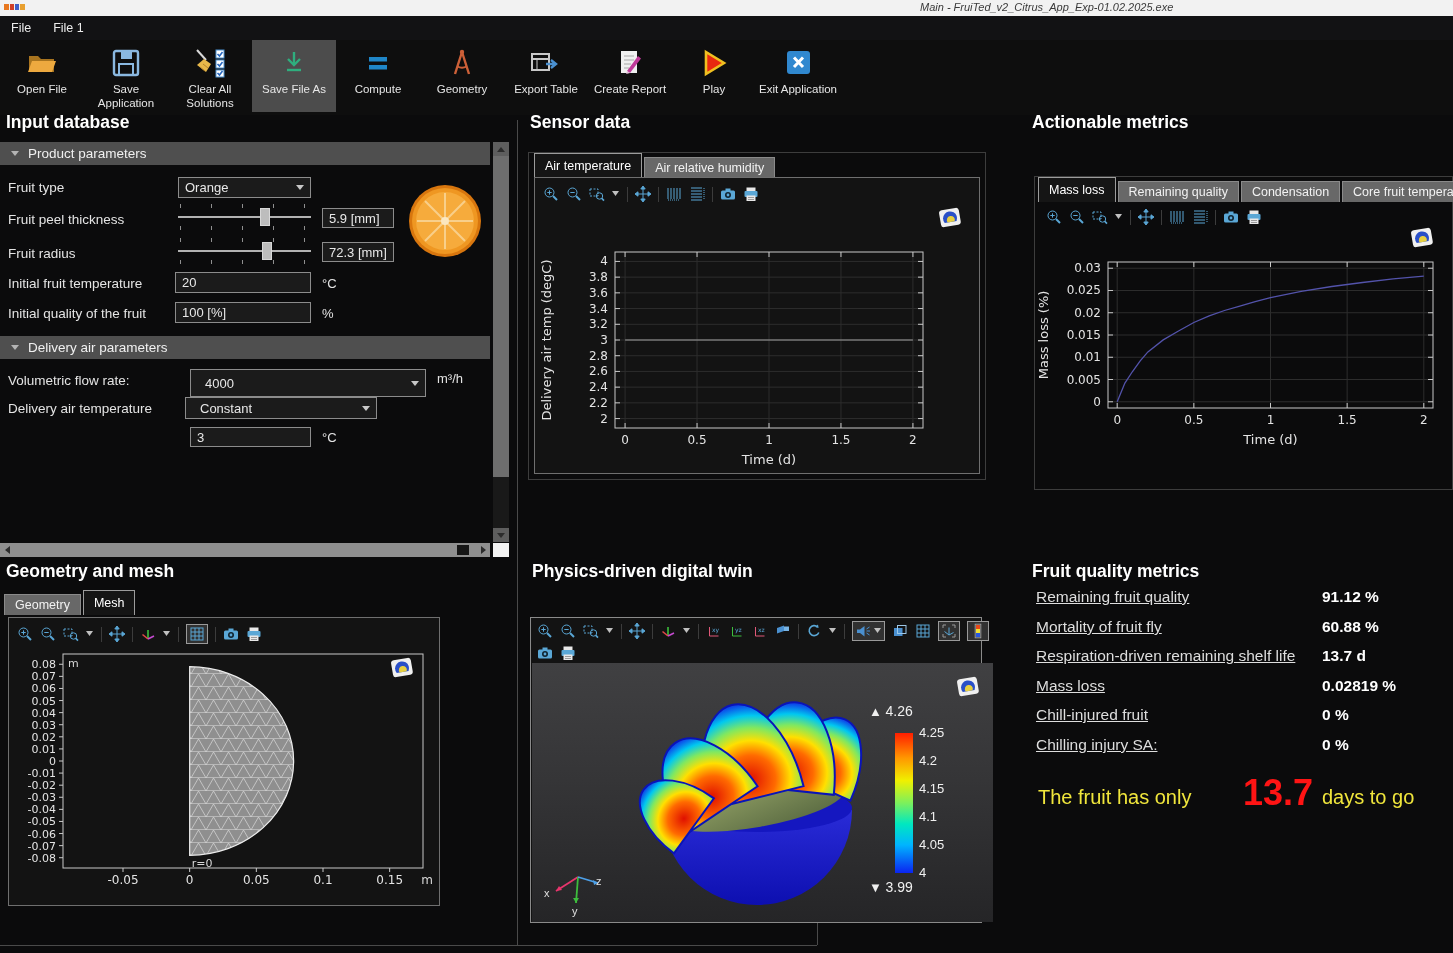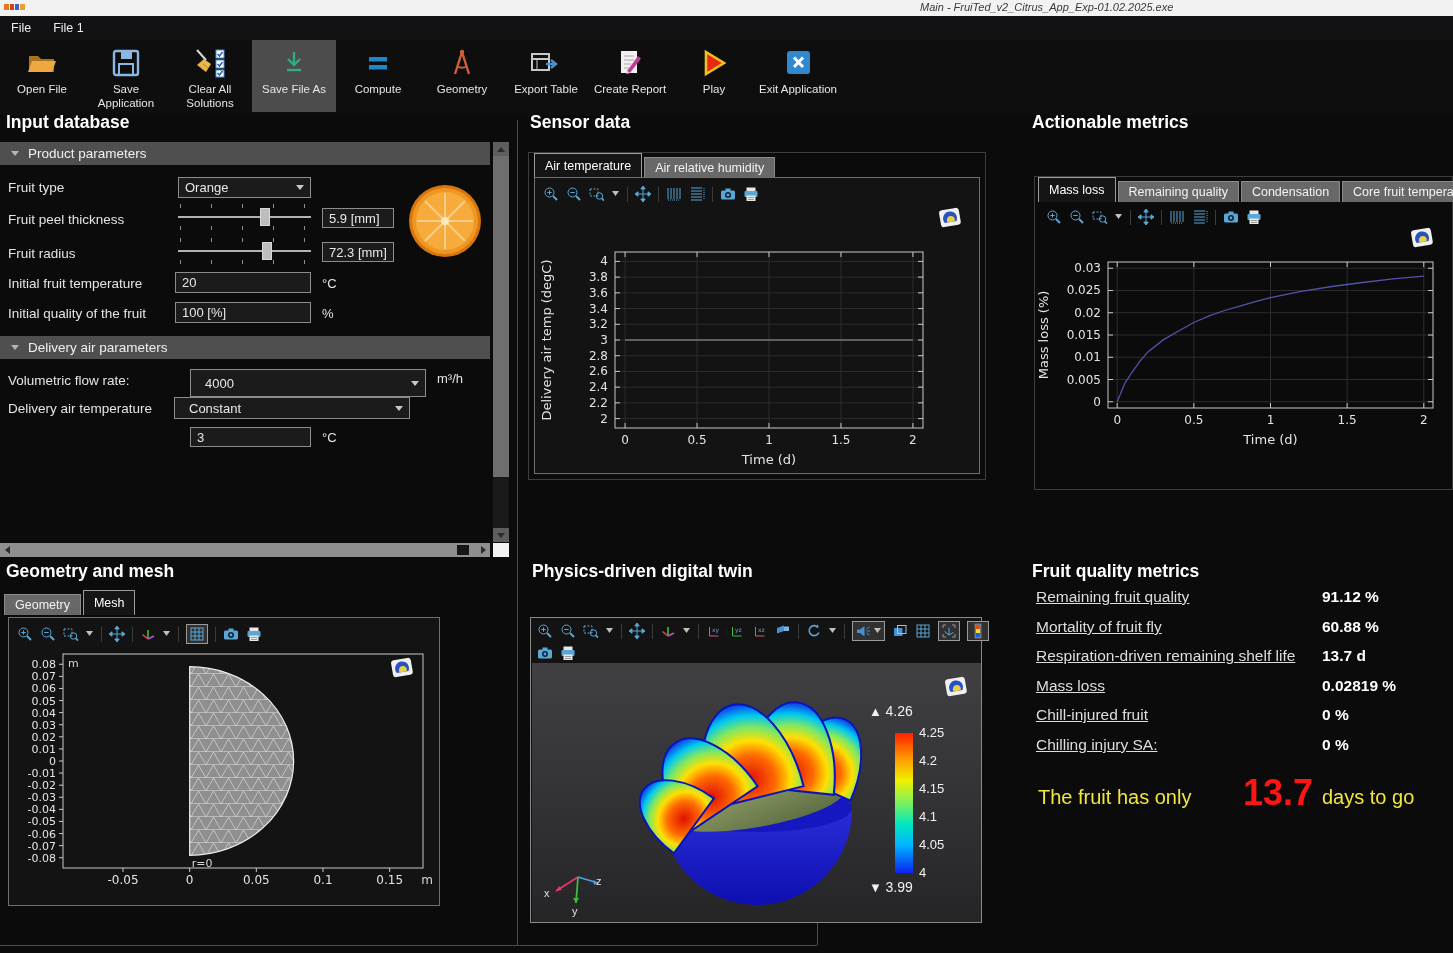--- a/index.html
+++ b/index.html
@@ -66,21 +66,21 @@
   
   .fqrow-label{position:absolute;font-size:15.5px;color:#dedede;white-space:nowrap;text-decoration:underline;}
   .fqrow-value{position:absolute;font-size:15.5px;font-weight:bold;color:#ffffff;white-space:nowrap;}
   .msg-y{position:absolute;font-size:20px;color:#f0e63c;white-space:nowrap;}
   .msg-r{position:absolute;font-size:36px;font-weight:bold;color:#ff1414;white-space:nowrap;}
   
   #colorbar{position:absolute;width:18px;height:140px;
     background:linear-gradient(to top,#0b24f0 0%,#00b4ff 20%,#00e8c0 35%,#7cf05c 50%,#f0f000 66%,#ff9800 82%,#ff1e00 100%);}
   .cbtick{position:absolute;font-size:13px;color:#f0f0f0;}
   .cbmarker{position:absolute;font-size:13px;color:#f0f0f0;white-space:nowrap;}
-  .dtview{position:absolute;background:linear-gradient(to bottom,#404042 0%,#353537 45%,#252527 100%);}
+  .dtview{position:absolute;background:linear-gradient(to bottom,#404042 0%,#353537 45%,#252527 100%);padding-left:12px;}
   .divider{position:absolute;background:#4a4a4a;}
   .triadlbl{position:absolute;font-size:11px;color:#e0e0e0;}
 </style>
 </head>
 <body>
 
 <svg style="position:absolute;width:0;height:0" aria-hidden="true">
 <defs>
   <pattern id="meshpat" patternUnits="userSpaceOnUse" width="15" height="13">
     <rect width="15" height="13" fill="#8f8f8f"></rect>
@@ -381,21 +381,21 @@
   </div>
 
   <span class="flabel" style="left:8px;top:233px">Volumetric flow rate:</span>
   <div class="inp sel" style="left:190px;top:229px;width:236px;height:28px">
     <span style="padding-left:8px">4000</span>
     <span class="caret"></span>
   </div>
   <span class="unit" style="left:437px;top:231px">m³/h</span>
 
   <span class="flabel" style="left:8px;top:261px">Delivery air temperature</span>
-  <div class="inp sel" style="left:174px;top:257px;width:236px;height:22px">
+  <div class="inp sel" style="left:185px;top:257px;width:192px;height:22px">
     <span style="padding-left:8px">Constant</span>
     <span class="caret"></span>
   </div>
 
   <div class="inp" style="left:190px;top:287px;width:121px;height:20px">3</div>
   <span class="unit" style="left:322px;top:290px">°C</span>
 
   <div class="vsb" style="left:493px;top:2px;height:400px">
     <div class="arr" style="top:0">
         <span class="chevU"></span>

